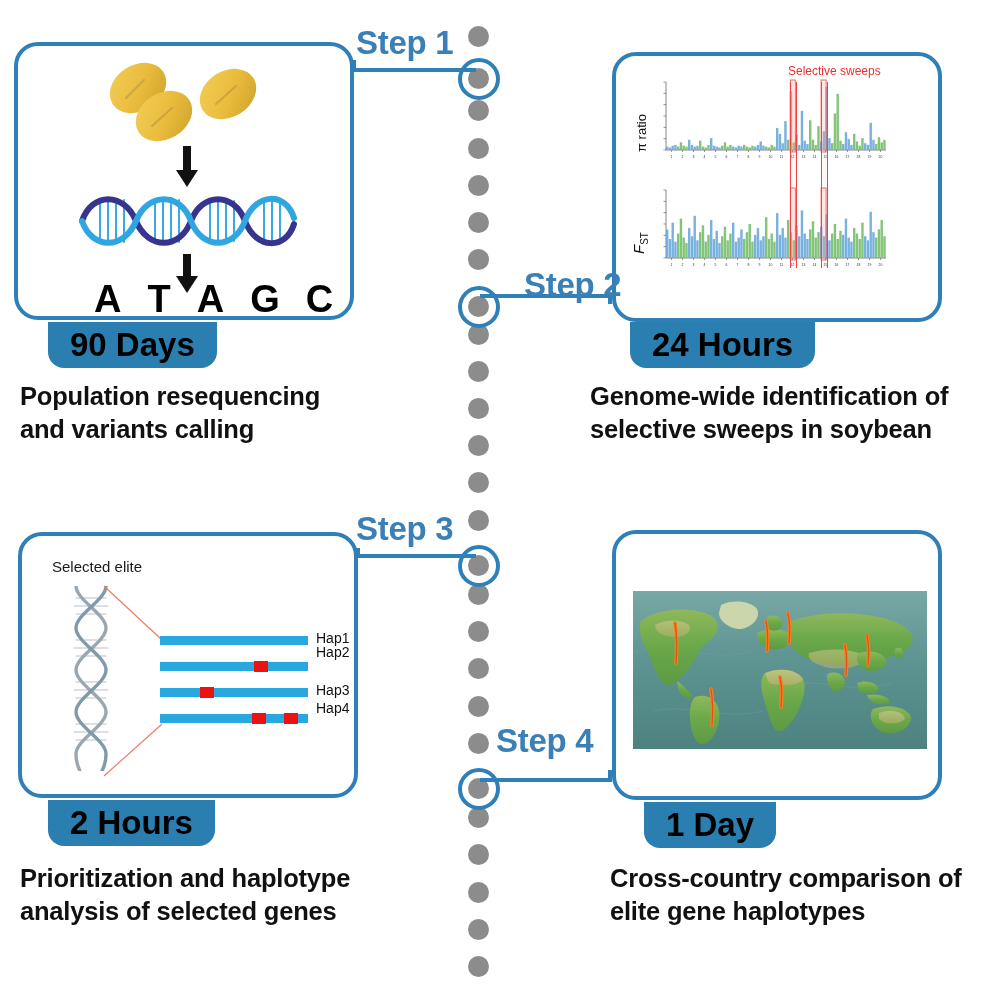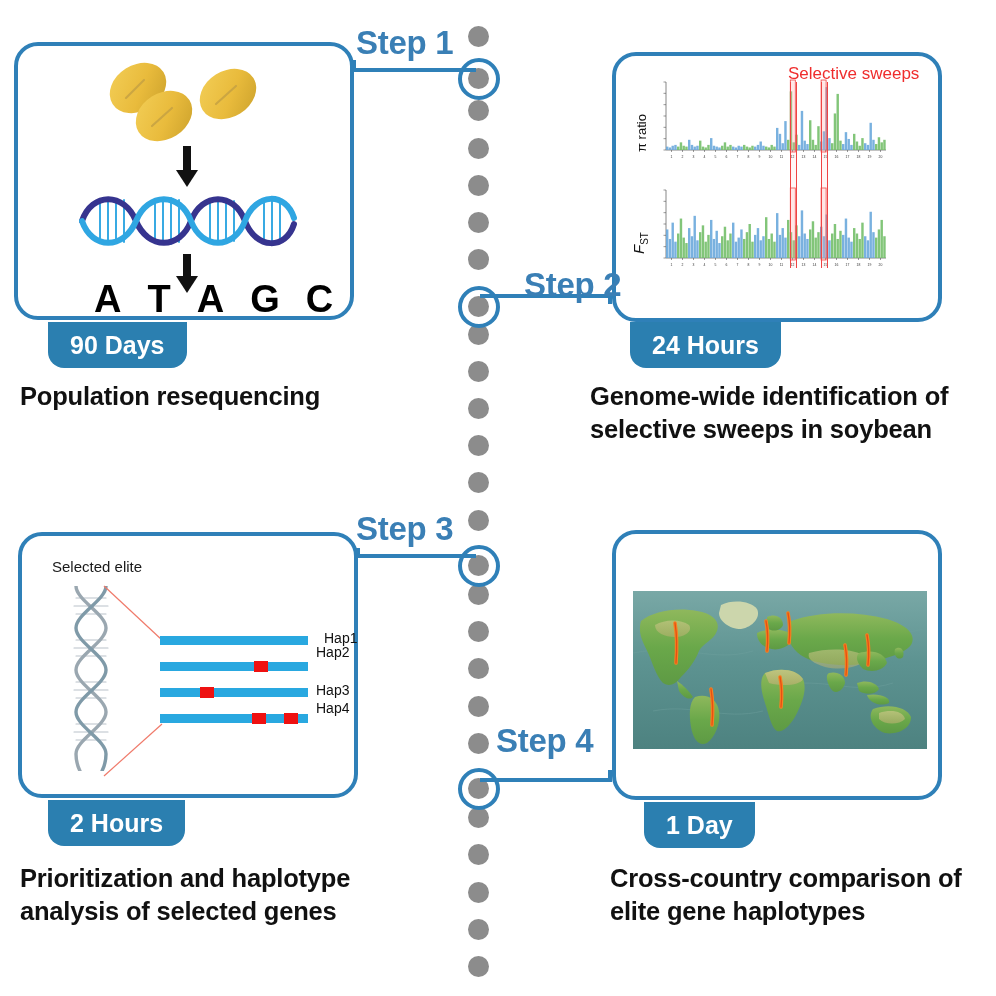--- a/index.html
+++ b/index.html
@@ -19,34 +19,34 @@
   .arm{position:absolute;background:#2f80b8;}
   .arm-h{height:4px;}
   .arm-v{width:4px;}
   
   .step-label{position:absolute;color:#3a7fb5;font-size:33px;font-weight:bold;
               letter-spacing:-0.3px;white-space:nowrap;}
   
   .panel{position:absolute;border:4px solid #2f80b8;border-radius:24px;background:#fff;box-sizing:border-box;}
   
   .badge{position:absolute;background:#2b7fb0;border-radius:0 0 16px 16px;
-         color:#ffffff;font-size:25px;font-weight:bold;
+         color:#000000;font-size:33px;font-weight:bold;
          display:flex;align-items:center;justify-content:center;
          padding:0 22px;height:46px;box-sizing:border-box;white-space:nowrap;}
   
   .caption{position:absolute;font-size:25.5px;font-weight:bold;color:#111;
            line-height:1.28;width:420px;letter-spacing:-0.2px;}
   .atagc{position:absolute;display:flex;gap:26px;font-size:38px;font-weight:bold;color:#000;}
   
   .sel-gene-label{position:absolute;font-size:15px;color:#1a1a1a;font-weight:normal;}
   .hap-bar{position:absolute;height:9px;background:#29a8e0;}
   .snp{position:absolute;height:11px;width:14px;background:#ee1111;}
   .hap-name{position:absolute;font-size:14px;color:#111;}
   
-  .sweeps-label{position:absolute;color:#ef2d2d;font-size:17px;white-space:nowrap;}
+  .sweeps-label{position:absolute;color:#ef2d2d;font-size:12px;white-space:nowrap;}
   .axis-title{position:absolute;font-size:13px;color:#111;
               transform:rotate(-90deg);transform-origin:0 0;white-space:nowrap;}
 </style>
 </head>
 <body>
 
 <div id="timeline">
     <div class="tl-dot" style="top: 0px;"></div>
     <div class="tl-dot" style="top: 74.4px;"></div>
     <div class="tl-dot" style="top: 111.6px;"></div>
@@ -143,20 +143,21 @@
     <span>A</span>
     <span>G</span>
     <span>C</span>
   </div>
 </div>
 <div class="badge" style="left:48px;top:322px;">
     <span>90 Days</span>
   </div>
 <div class="caption" style="left:20px;top:380px;">
   <div>Population resequencing</div>
+  <div>and variants calling</div>
 </div>
 
 <div class="panel" style="left:612px;top:52px;width:330px;height:270px;">
   <div class="sweeps-label" style="left:172px;top:8px;">Selective sweeps</div>
 
   <div style="position:absolute;left:40px;top:22px;width:232px;height:84px;">
     <div class="axis-title" style="left:-22px;top:74px;">π ratio</div>
     <svg id="chart-pi" width="232" height="84" viewBox="0 0 232 84">
         <path d="M10,4 L10,72 L230,72" stroke="#555" stroke-width="0.7" fill="none"></path>
         <line x1="7.5" x2="10" y1="72" y2="72" stroke="#555" stroke-width="0.6"></line>
@@ -463,21 +464,21 @@
     </g>
   </svg>
 
   <svg style="position:absolute;left:78px;top:46px;" width="70" height="200" viewBox="0 0 70 200">
     <line x1="4" y1="4" x2="62" y2="58" stroke="#f07a6a" stroke-width="1.2"></line>
     <line x1="4" y1="194" x2="62" y2="142" stroke="#f07a6a" stroke-width="1.2"></line>
   </svg>
 
   <div style="position:absolute;left:138px;top:100px;width:190px;height:110px;">
     <div class="hap-bar" style="left:0;top:0;width:148px;"></div>
-    <div class="hap-name" style="left:164px;top:-6px;">Hap1</div>
+    <div class="hap-name" style="left:156px;top:-6px;">Hap1</div>
 
     <div class="hap-bar" style="left:0;top:26px;width:148px;"></div>
     <div class="snp" style="left:94px;top:25px;"></div>
     <div class="hap-name" style="left:156px;top:8px;">Hap2</div>
 
     <div class="hap-bar" style="left:0;top:52px;width:148px;"></div>
     <div class="snp" style="left:40px;top:51px;"></div>
     <div class="hap-name" style="left:156px;top:46px;">Hap3</div>
 
     <div class="hap-bar" style="left:0;top:78px;width:148px;"></div>

